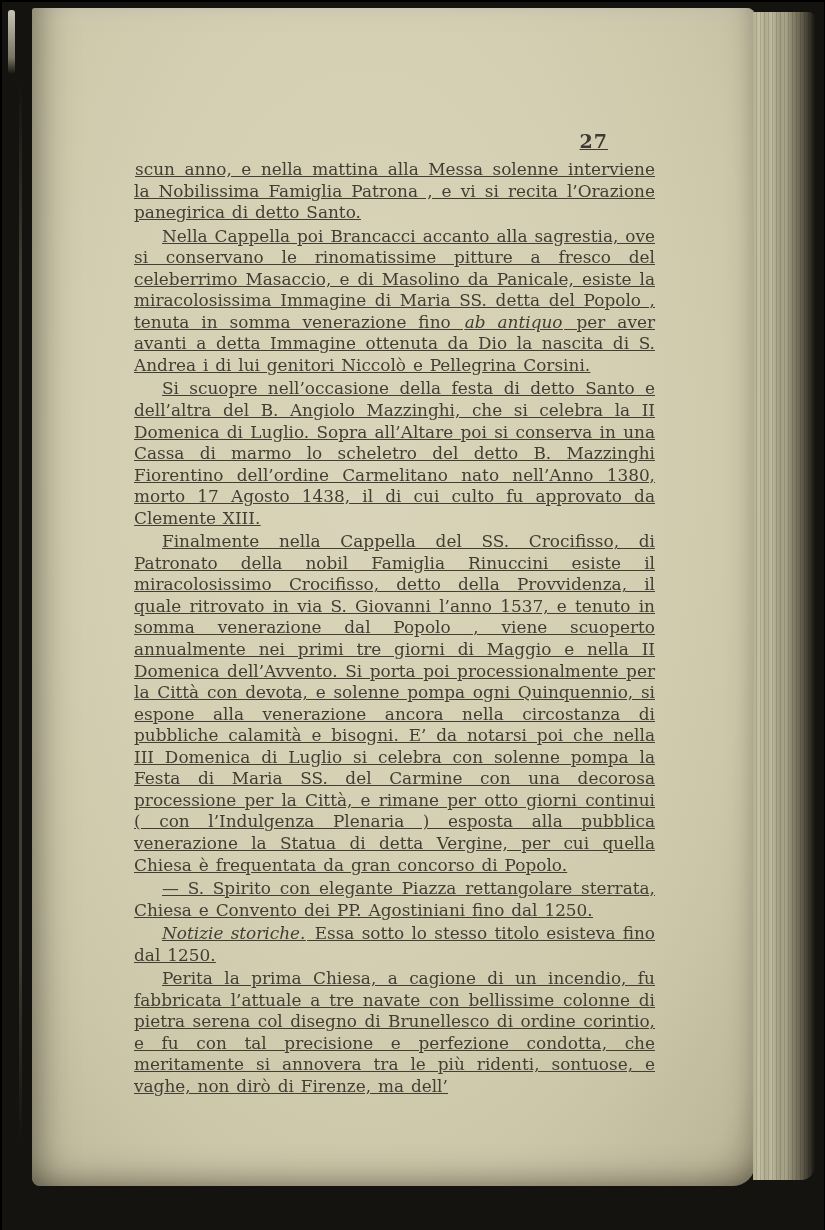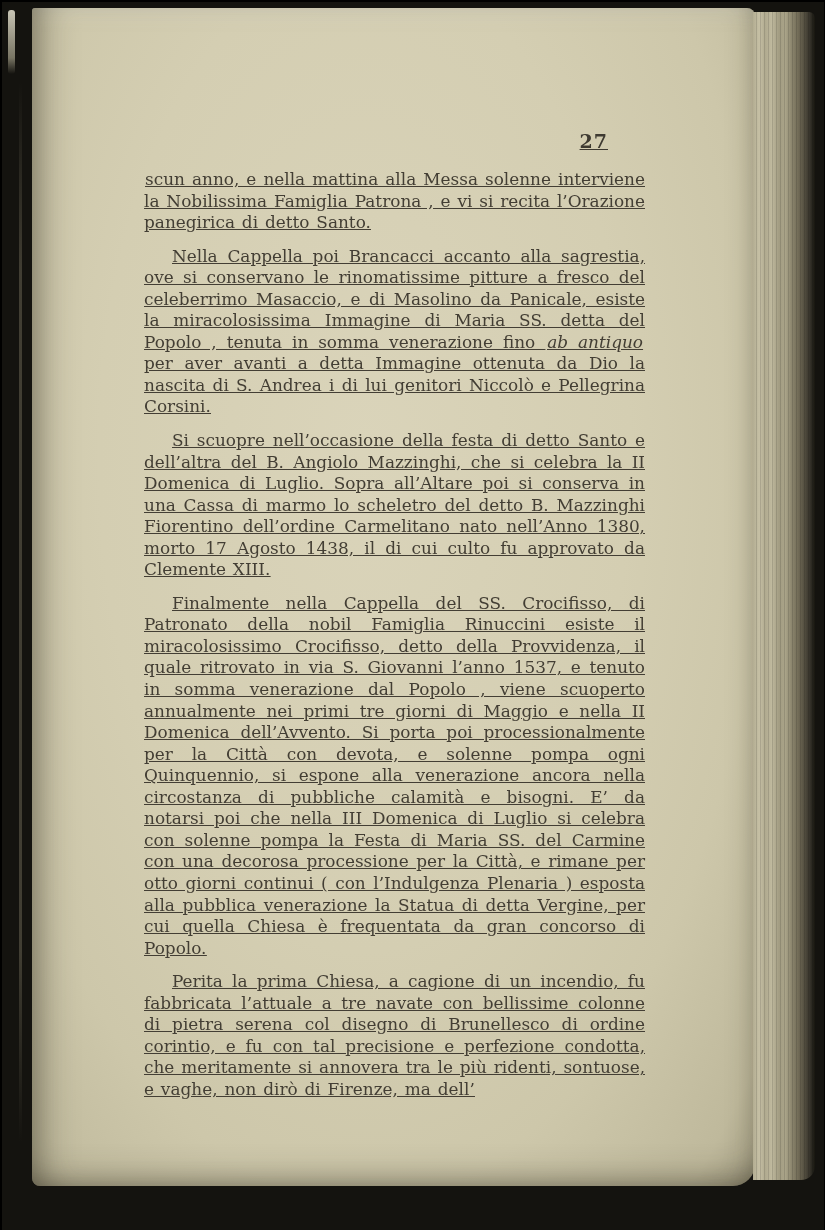--- a/index.html
+++ b/index.html
@@ -43,36 +43,38 @@
   }
   .page-number {
     position:absolute; top:121px; right:146px;
     font-size:19px; font-weight:bold; color:#3e3a31; letter-spacing:1px;
   }
   .text-block {
     position:absolute; left:100px; top:149px; width:525px;
     color:#433e34; font-size:16.9px; line-height:21.55px;
     text-align:justify; word-spacing:1.5px;
   }
-  .para { margin:10px; }
+  .para { margin:0; }
   .para.indent { text-indent:27px; }
   .italic { font-style:italic; }
 </style>
 </head>
 <body>
 
 <div class="scan">
   <div class="corner-sliver"></div>
   <div class="spine-line"></div>
 
   <div class="paper">
     <div class="page-number">27</div>
     <div class="text-block" id="paragraphs">
         <p class="para"><span>scun anno, e nella mattina alla Messa solenne interviene la Nobilissima Famiglia Patrona , e vi si recita l’Orazione panegirica di detto Santo.</span></p>
         <p class="para indent"><span>Nella Cappella poi Brancacci accanto alla sagrestia, ove si conservano le rinomatissime pitture a fresco del celeberrimo Masaccio, e di Masolino da Panicale, esiste la miracolosissima Immagine di Maria SS. detta del Popolo , tenuta in somma venerazione fino </span><span class="italic">ab antiquo</span><span> per aver avanti a detta Immagine ottenuta da Dio la nascita di S. Andrea i di lui genitori Niccolò e Pellegrina Corsini.</span></p>
         <p class="para indent"><span>Si scuopre nell’occasione della festa di detto Santo e dell’altra del B. Angiolo Mazzinghi, che si celebra la II Domenica di Luglio. Sopra all’Altare poi si conserva in una Cassa di marmo lo scheletro del detto B. Mazzinghi Fiorentino dell’ordine Carmelitano nato nell’Anno 1380, morto 17 Agosto 1438, il di cui culto fu approvato da Clemente XIII.</span></p>
         <p class="para indent"><span>Finalmente nella Cappella del SS. Crocifisso, di Patronato della nobil Famiglia Rinuccini esiste il miracolosissimo Crocifisso, detto della Provvidenza, il quale ritrovato in via S. Giovanni l’anno 1537, e tenuto in somma venerazione dal Popolo , viene scuoperto annualmente nei primi tre giorni di Maggio e nella II Domenica dell’Avvento. Si porta poi processionalmente per la Città con devota, e solenne pompa ogni Quinquennio, si espone alla venerazione ancora nella circostanza di pubbliche calamità e bisogni. E’ da notarsi poi che nella III Domenica di Luglio si celebra con solenne pompa la Festa di Maria SS. del Carmine con una decorosa processione per la Città, e rimane per otto giorni continui ( con l’Indulgenza Plenaria ) esposta alla pubblica venerazione la Statua di detta Vergine, per cui quella Chiesa è frequentata da gran concorso di Popolo.</span></p>
+        <p class="para indent"><span>— S. Spirito con elegante Piazza rettangolare sterrata, Chiesa e Convento dei PP. Agostiniani fino dal 1250.</span></p>
+        <p class="para indent"><span class="italic">Notizie storiche.</span><span> Essa sotto lo stesso titolo esisteva fino dal 1250.</span></p>
         <p class="para indent"><span>Perita la prima Chiesa, a cagione di un incendio, fu fabbricata l’attuale a tre navate con bellissime colonne di pietra serena col disegno di Brunellesco di ordine corintio, e fu con tal precisione e perfezione condotta, che meritamente si annovera tra le più ridenti, sontuose, e vaghe, non dirò di Firenze, ma dell’</span></p>
       </div>
   </div>
 
   <div class="page-edges"></div>
 </div>
 
 </body></html>

